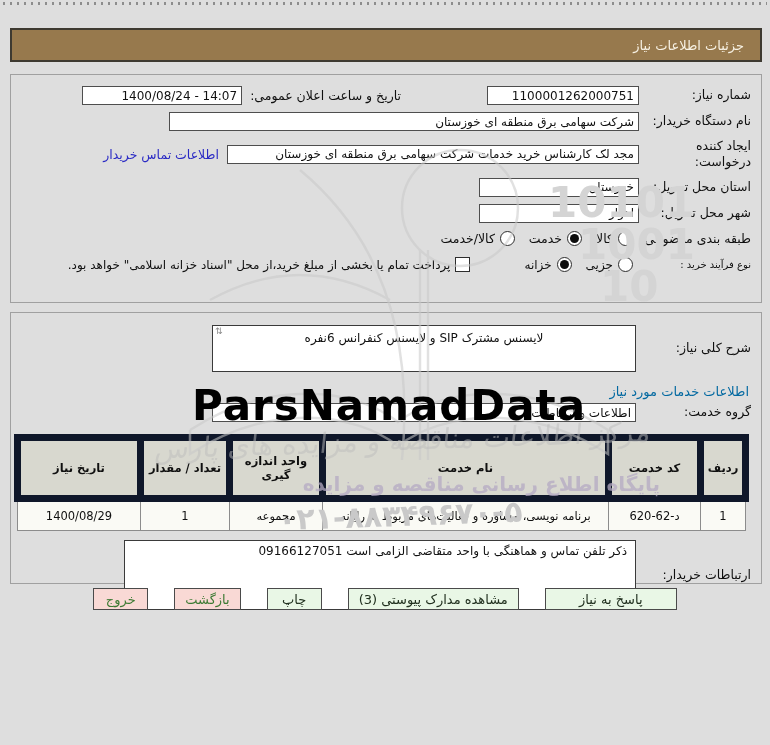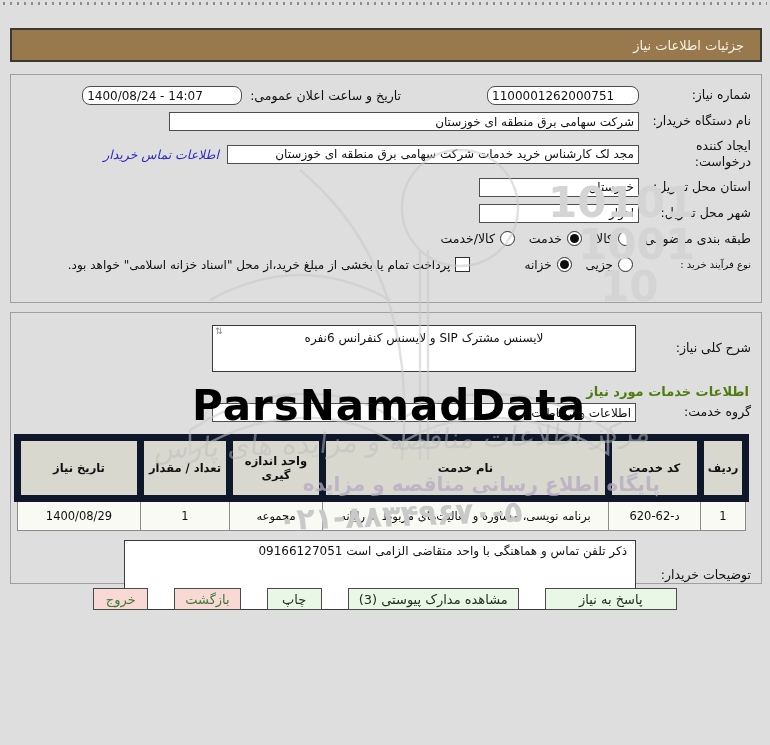--- a/index.html
+++ b/index.html
@@ -17,41 +17,41 @@
   .box1{top:74px;height:229px;padding:11px 10px 6px;}
   .box2{top:312px;height:272px;padding:8px 10px;}
 
   .row{display:flex;align-items:center;margin-bottom:7px;font-size:12.5px;color:#101010;}
   .lbl{width:112px;flex:none;line-height:1.3;}
   .lblw{width:118px;flex:none;}
   .blbl{font-weight:normal;}
 
   .ibox{height:19px;border:1px solid #4e4e4e;background:#fff;box-sizing:border-box;
     font-family:"DejaVu Sans",sans-serif;font-size:12px;color:#111;padding:0 4px;}
-  .center{text-align:left;border-radius:8px;}
+  .center{text-align:right;}
   .rt{text-align:right;}
   .num{direction:ltr;}
 
   .timer{background:#efefd0;color:#84845b;border:1px solid #8f8f8f;width:64px;height:18px;
     font-size:12px;display:flex;align-items:center;justify-content:center;direction:ltr;flex:none;}
 
-  .link{color:#2a2ac4;font-size:12.5px;cursor:pointer;margin-right:8px;font-style:italic;}
+  .link{color:#2a2ac4;font-size:12.5px;cursor:pointer;margin-right:8px;}
 
   .opt{display:flex;align-items:center;gap:5px;margin-left:14px;}
   .radio{width:13px;height:13px;border:1px solid #2e2e2e;border-radius:50%;background:#fff;
     display:inline-block;position:relative;flex:none;}
   .radio.on::after{content:"";position:absolute;inset:2px;background:#0d0d0d;border-radius:50%;}
   .checkbox{width:13px;height:13px;border:1px solid #2e2e2e;background:#fff;display:inline-block;flex:none;}
 
   .ta{border:1px solid #3a3a3a;background:#fff;box-sizing:border-box;position:relative;
     font-size:12px;color:#111;padding:3px 8px;}
   .ta .scrollmark{position:absolute;left:2px;top:1px;font-size:9px;color:#8a8a8a;line-height:1;}
   .ta-center{text-align:center;line-height:1.6;}
 
-  .sec-title{font-weight:bold;font-size:13px;color:#4d7c0f;margin:12px 2px 4px;}
+  .sec-title{font-weight:normal;font-size:13px;color:#0369a1;margin:12px 2px 4px;}
 
   table.svc{border-collapse:collapse;font-size:11.5px;color:#101010;margin:12px 2px 0 auto;table-layout:fixed;width:728px;}
   table.svc th{background:#d8d8cf;border:7px solid #0f172a;font-weight:bold;height:30px;padding:12px 2px;}
   table.svc td{background:#fafaf5;border:1px solid #8c8c8c;height:28px;text-align:center;padding:0 2px;}
 
   .btnrow{position:absolute;top:588px;left:0;width:770px;display:flex;justify-content:center;gap:26px;}
   .btn{height:22px;border:1px solid #4a4a4a;font-size:13px;display:flex;align-items:center;
     justify-content:center;padding:0 10px;box-sizing:border-box;cursor:pointer;
     font-family:"DejaVu Sans",sans-serif;}
   .btn.green{background:#e9f7e6;color:#21301f;}
@@ -181,21 +181,21 @@
           <td>د-62-620</td>
           <td>برنامه نویسی، مشاوره و فعالیت‌های مربوط به رایانه</td>
           <td>مجموعه</td>
           <td>1</td>
           <td class="num">1400/08/29</td>
         </tr>
       </tbody>
     </table>
 
     <div class="row" style="margin-top:9px;margin-bottom:0">
-      <span class="lbl blbl" style="width:115px">توضیحات خریدار:</span>
+      <span class="lbl blbl" style="width:115px">ارتباطات خریدار:</span>
       <div class="ta rt" style="width:512px;height:70px">
         <div>ذکر تلفن تماس و هماهنگی با واحد متقاضی الزامی است 09166127051</div>
       </div>
     </div>
   </div>
 
   <div class="btnrow">
     <button class="btn green" style="min-width:132px">پاسخ به نیاز</button>
     <button class="btn green" style="min-width:148px">مشاهده مدارک پیوستی (3)</button>
     <button class="btn green" style="min-width:55px">چاپ</button>

